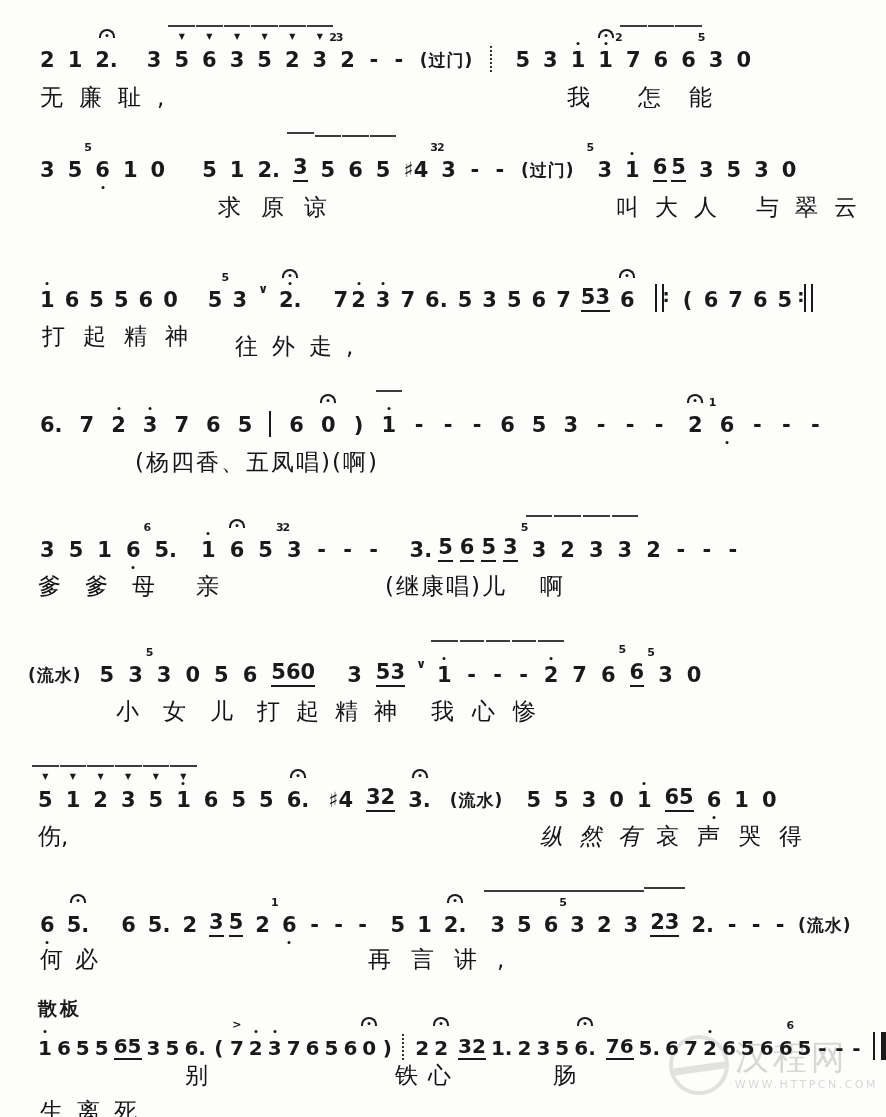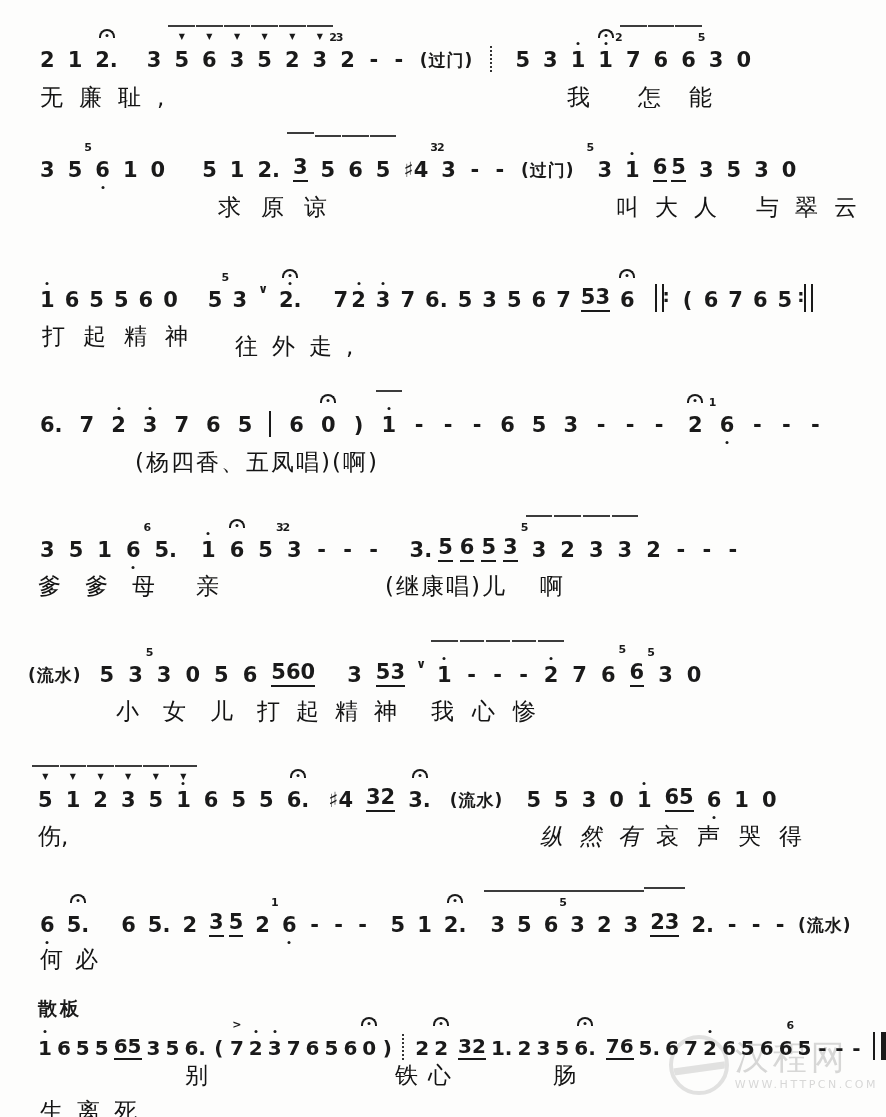--- a/index.html
+++ b/index.html
@@ -314,20 +314,21 @@
       <span class="tk ln"><span class="n">2</span></span>
       <span class="tk ln"><span class="n">3</span></span>
       <span class="tk ln"><span class="n u">23</span></span>
       <span class="tk"><span class="n">2.</span></span>
       <span class="tk"><span class="n">-</span></span>
       <span class="tk"><span class="n">-</span></span>
       <span class="tk"><span class="n">-</span></span>
       <span class="tk"><span class="n lbl">(流水)</span></span>
     </div>
     <div class="lyr" style="top: 946px; left: 40px; letter-spacing: 12px;">何必</div>
+    <div class="lyr" style="top: 946px; left: 368px; letter-spacing: 20px;">再言讲,</div>
     <div class="notes" style="top: 1030px; left: 38px; gap: 5px; font-size: 20px;">
       <span class="tk"><span class="hd"></span><span class="n">1</span></span>
       <span class="tk"><span class="n">6</span></span>
       <span class="tk"><span class="n">5</span></span>
       <span class="tk"><span class="n">5</span></span>
       <span class="tk"><span class="n u">65</span></span>
       <span class="tk"><span class="n">3</span></span>
       <span class="tk"><span class="n">5</span></span>
       <span class="tk"><span class="n">6.</span></span>
       <span class="tk" style="margin-left: 2px;"><span class="n">(</span></span>

